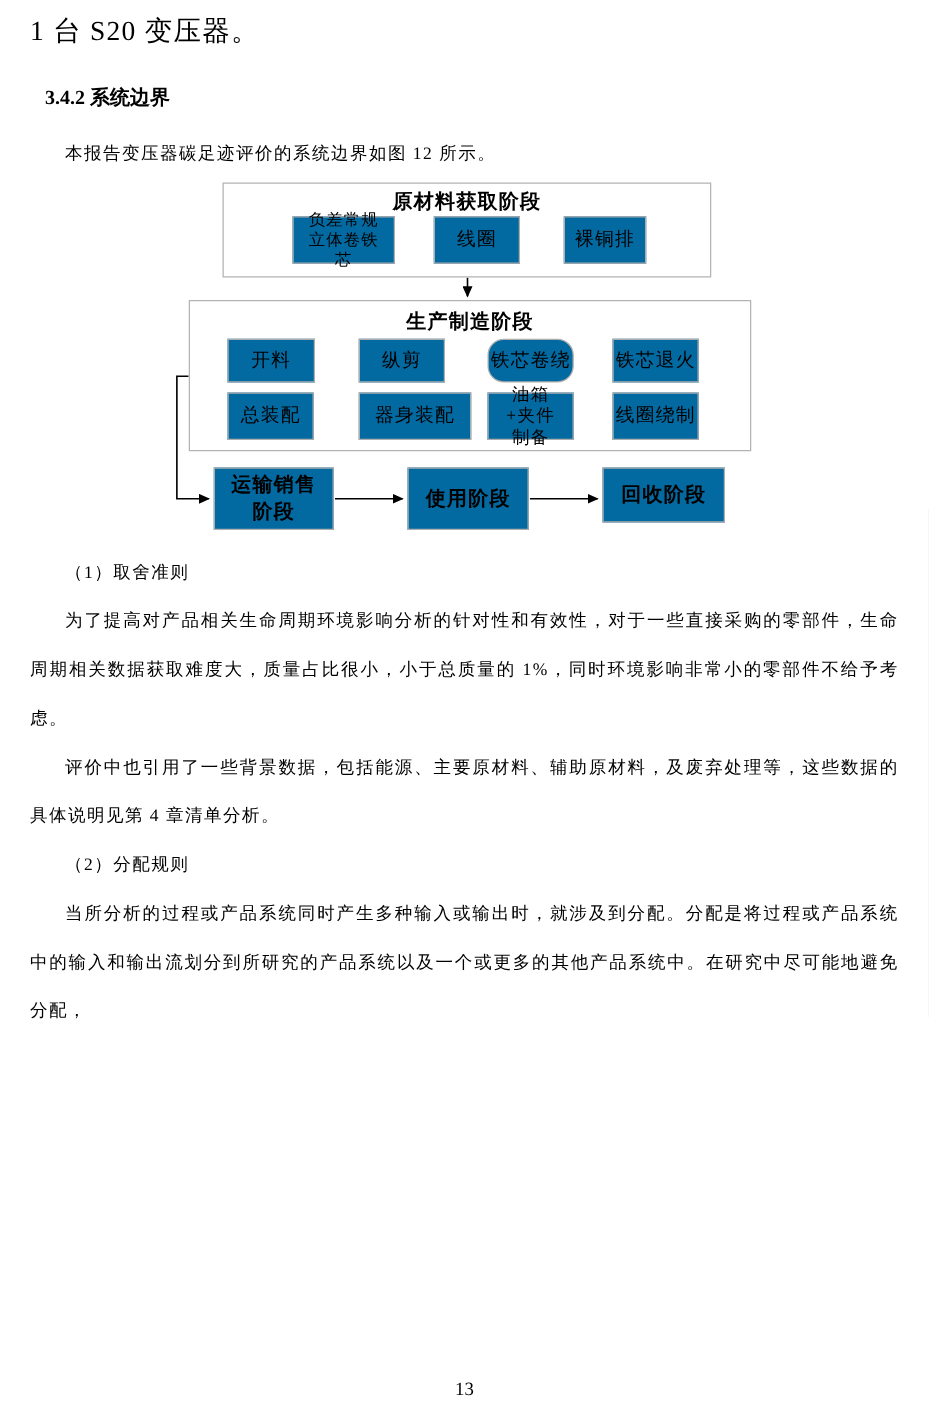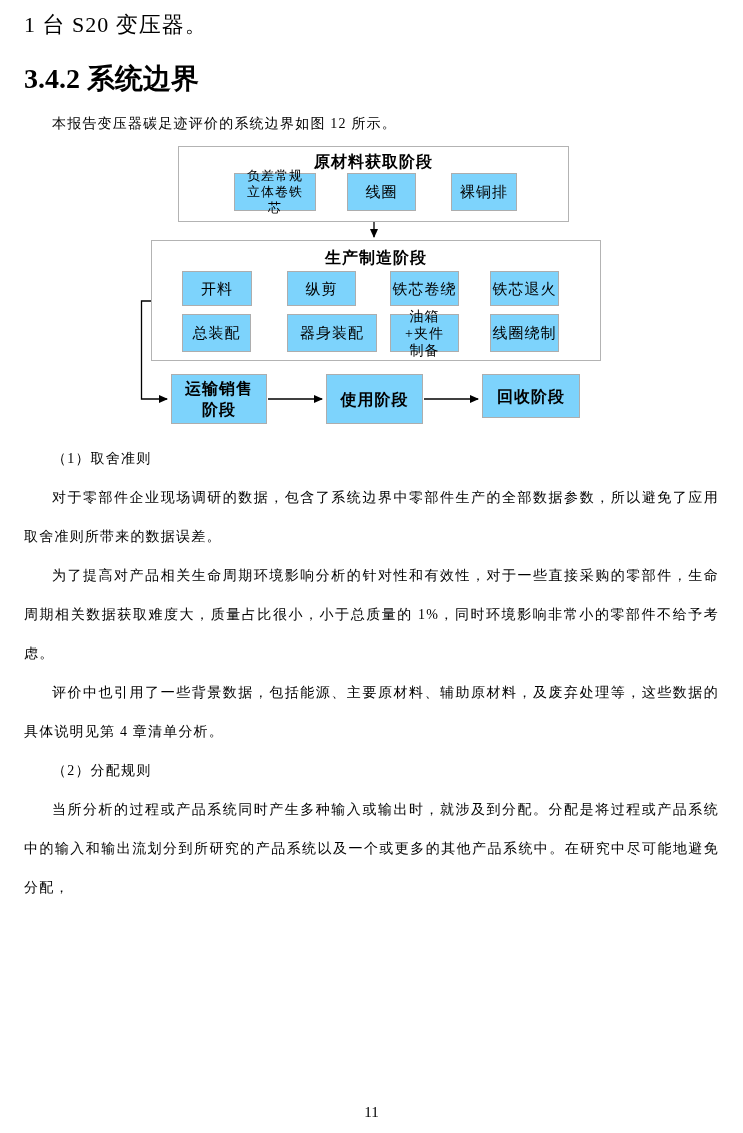--- a/index.html
+++ b/index.html
@@ -12,22 +12,22 @@
     padding:8px 24px 0 24px;
     font-family:"Liberation Serif","DejaVu Serif",serif;
     color:#000;
     overflow:hidden;
   }
   .lead{
     font-size:22px;line-height:34px;margin:0;
     letter-spacing:1px;
   }
   h3.sec{
-    font-size:28px;font-weight:bold;
-    margin:22px 0 10px 0;line-height:30px;
+    font-size:16px;font-weight:bold;
+    margin:22px 0 10px 12px;line-height:30px;
     font-family:"Liberation Serif","DejaVu Serif",serif;
   }
   p.body{
     font-size:14px;line-height:39px;margin:0;
     text-indent:2em;
     text-align:justify;text-align-last:left;
     letter-spacing:1.2px;
   }
   
   .figure{
@@ -40,21 +40,21 @@
     position:absolute;box-sizing:border-box;
     border:1px solid #b3b3b3;background:#fff;
   }
   .stage-title{
     text-align:center;font-family:"Liberation Sans","DejaVu Sans",sans-serif;
     font-weight:bold;font-size:16px;line-height:24px;padding-top:3px;
     letter-spacing:1px;
   }
   .pbox{
     position:absolute;box-sizing:border-box;
-    border:1px solid #adadad;background:#7dd3fc;
+    border:1px solid #adadad;background:#0369a1;
     display:flex;align-items:center;justify-content:center;
     text-align:center;
     font-family:"Liberation Serif","DejaVu Serif",serif;
     font-size:15px;line-height:18px;
     letter-spacing:1px;
   }
   .pbox.small{font-size:13px;line-height:16px;}
   .pbox.stage-bottom{
     font-family:"Liberation Sans","DejaVu Sans",sans-serif;
     font-weight:bold;font-size:16px;line-height:21px;
@@ -112,35 +112,34 @@
     </div>
     <div class="pbox small" style="left:95px;top:30px;width:82px;height:38px;padding:0 6px;">负差常规立体卷铁芯</div>
     <div class="pbox" style="left:208px;top:30px;width:69px;height:38px;">线圈</div>
     <div class="pbox" style="left:312px;top:30px;width:66px;height:38px;text-align:center;">裸铜排</div>
 
     <div class="stage-container" style="left:12px;top:97px;width:450px;height:121px;">
       <div class="stage-title" style="padding-top:5px;">生产制造阶段</div>
     </div>
     <div class="pbox" style="left:43px;top:128px;width:70px;height:35px;">开料</div>
     <div class="pbox" style="left:148px;top:128px;width:69px;height:35px;">纵剪</div>
-    <div class="pbox" style="left:251px;top:128px;width:69px;height:35px;">铁芯卷绕</div>
+    <div class="pbox" style="left:251px;top:128px;width:69px;height:35px;border-radius:13px;">铁芯卷绕</div>
     <div class="pbox" style="left:351px;top:128px;width:69px;height:35px;">铁芯退火</div>
 
     <div class="pbox" style="left:43px;top:171px;width:69px;height:38px;">总装配</div>
     <div class="pbox" style="left:148px;top:171px;width:90px;height:38px;">器身装配</div>
     <div class="pbox small" style="left:251px;top:171px;width:69px;height:38px;padding:0 8px;font-size:14px;line-height:17px;">油箱+夹件制备</div>
     <div class="pbox" style="left:351px;top:171px;width:69px;height:38px;">线圈绕制</div>
 
     <div class="pbox stage-bottom" style="left:187px;top:231px;width:97px;height:50px;">使用阶段</div>
     <div class="pbox stage-bottom" style="left:32px;top:231px;width:96px;height:50px;">运输销售阶段</div>
     <div class="pbox stage-bottom" style="left:343px;top:231px;width:98px;height:44px;">回收阶段</div>
   </div>
 
 
   <p class="body" style="margin-top:12px;">（1）取舍准则</p>
-  <p class="body">对于零部件企业现场调研的数据，包含了系统边界中零部件生产的全部数据参数，所以避免了应用取舍准则所带来的数据误差。</p>
   <p class="body">为了提高对产品相关生命周期环境影响分析的针对性和有效性，对于一些直接采购的零部件，生命周期相关数据获取难度大，质量占比很小，小于总质量的 1%，同时环境影响非常小的零部件不给予考虑。</p>
   <p class="body">评价中也引用了一些背景数据，包括能源、主要原材料、辅助原材料，及废弃处理等，这些数据的具体说明见第 4 章清单分析。</p>
   <p class="body">（2）分配规则</p>
   <p class="body">当所分析的过程或产品系统同时产生多种输入或输出时，就涉及到分配。分配是将过程或产品系统中的输入和输出流划分到所研究的产品系统以及一个或更多的其他产品系统中。在研究中尽可能地避免分配，</p>
 
-  <div class="page-number">11</div>
+  <div class="page-number">13</div>
 </div>
 
 </body></html>

